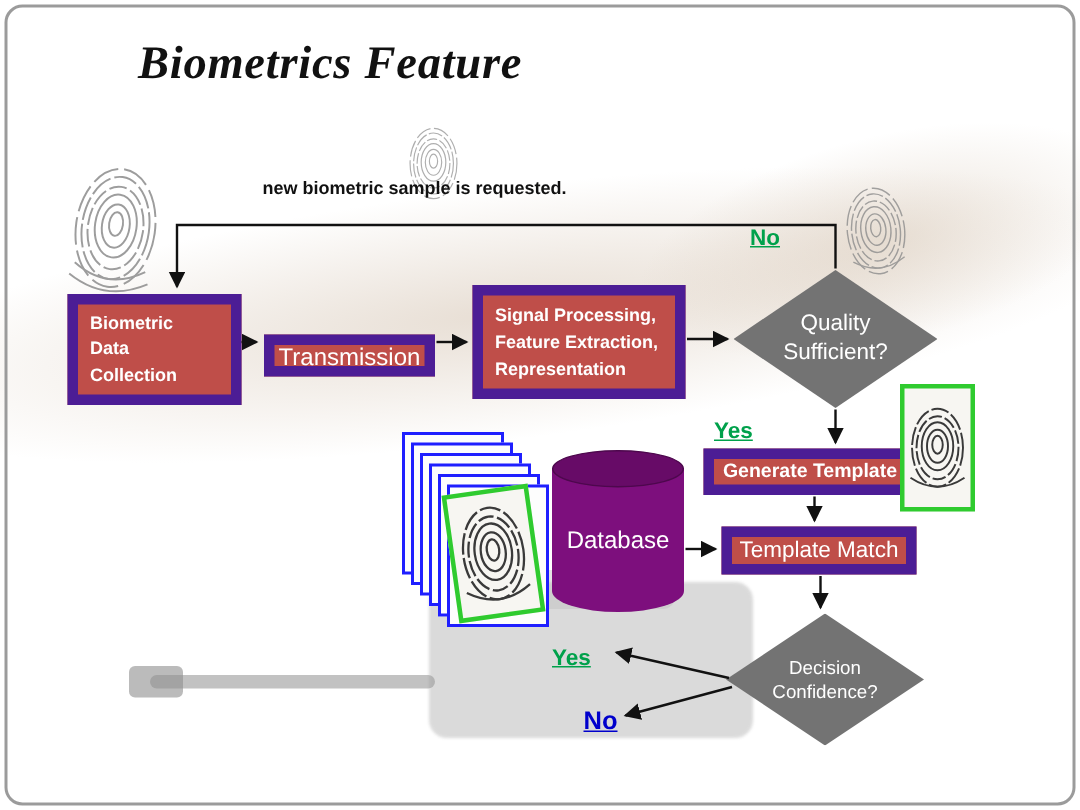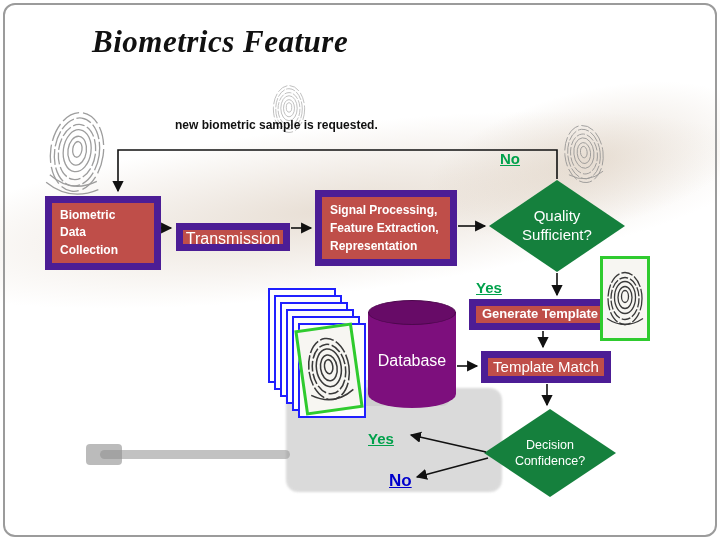--- a/index.html
+++ b/index.html
@@ -35,21 +35,21 @@
   .multiline{white-space:pre-line;}
   .collect{left:45px;top:196px;width:116px;height:74px;padding:4px 8px;
     font-weight:bold;font-size:12px;line-height:1.45;}
   .transmission{left:176px;top:223px;width:114px;height:28px;justify-content:center;font-size:16px;}
   .signal{left:315px;top:190px;width:142px;height:76px;padding:4px 8px;
     font-weight:bold;font-size:12px;line-height:1.5;}
   .generate{left:469px;top:299px;width:142px;height:31px;justify-content:center;
     font-weight:bold;font-size:13px;}
   .match{left:481px;top:351px;width:130px;height:32px;justify-content:center;font-size:15px;}
 
-  .diamond{position:absolute;background:#15803d;z-index:2;
+  .diamond{position:absolute;background:#737373;z-index:2;
     clip-path:polygon(50% 0,100% 50%,50% 100%,0 50%);}
   .diamond .dtxt{position:absolute;inset:0;display:flex;align-items:center;justify-content:center;
     color:#fff;text-align:center;}
   .quality{left:489px;top:180px;width:136px;height:92px;}
   .quality .dtxt{font-size:15px;line-height:1.25;}
   .decision{left:484px;top:409px;width:132px;height:88px;}
   .decision .dtxt{font-weight:normal;font-size:12.5px;line-height:1.3;}
 
   .flag{position:absolute;font-weight:bold;z-index:5;text-decoration:underline;}
   .flag.green{color:#00a14b;font-size:15px;}

